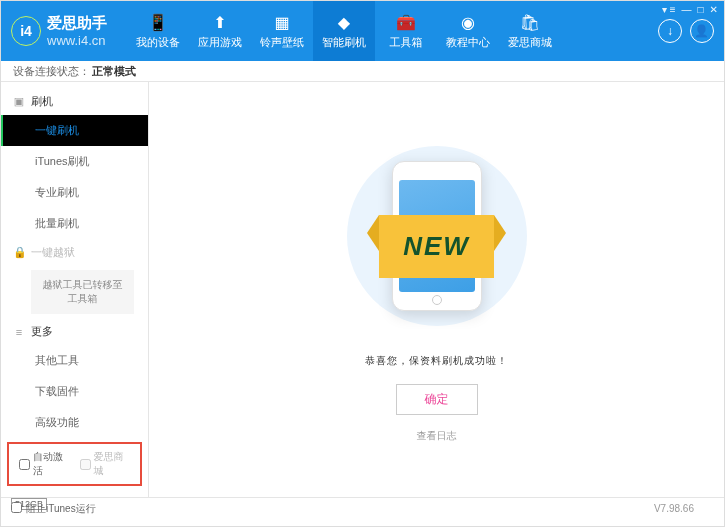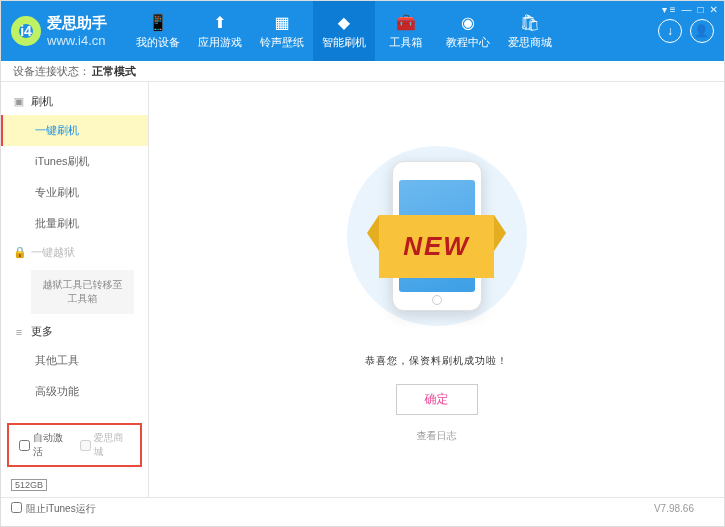--- a/index.html
+++ b/index.html
@@ -1,53 +1,53 @@
 <!DOCTYPE html>
 <html><head>
 <meta charset="utf-8">
 <style>
 *{margin:0;padding:0;box-sizing:border-box;font-family:"Microsoft YaHei",Arial,sans-serif;}
 body{background:#fff;width:725px;height:527px;overflow:hidden;border:1px solid #ddd;}
 .header{background:#1b8fe6;color:#fff;height:60px;display:flex;align-items:center;padding:0 10px;position:relative;}
 .logo-area{display:flex;align-items:center;margin-right:20px;}
-.logo-circle{width:30px;height:30px;border:8px solid #bef264;border-radius:50%;display:flex;align-items:center;justify-content:center;font-weight:bold;font-size:14px;margin-right:6px;}
+.logo-circle{width:30px;height:30px;border:1px solid #bef264;border-radius:50%;display:flex;align-items:center;justify-content:center;font-weight:bold;font-size:14px;margin-right:6px;}
 .logo-text{font-size:15px;font-weight:bold;}
 .logo-url{font-size:13px;opacity:0.8;display:block;}
 .nav{display:flex;flex:1;}
 .nav-item{display:flex;flex-direction:column;align-items:center;justify-content:center;width:62px;height:60px;cursor:pointer;font-size:11px;}
 .nav-item.active{background:#0d7cd4;}
 .nav-icon{width:20px;height:20px;margin-bottom:3px;display:flex;align-items:center;justify-content:center;font-size:16px;}
 .win-controls{position:absolute;top:3px;right:6px;display:flex;gap:6px;font-size:10px;}
 .win-controls span{cursor:pointer;opacity:0.9;}
 .right-icons{display:flex;gap:8px;align-items:center;margin-left:8px;}
 .circle-btn{width:24px;height:24px;border:1.5px solid #fff;border-radius:50%;display:flex;align-items:center;justify-content:center;font-size:12px;cursor:pointer;}
 .status-bar{height:21px;border-bottom:1px solid #e5e5e5;display:flex;align-items:center;padding:0 12px;font-size:11px;color:#666;}
 .status-bold{color:#333;font-weight:bold;margin-left:2px;}
 .body-area{display:flex;height:415px;}
 .sidebar{width:148px;border-right:1px solid #e5e5e5;display:flex;flex-direction:column;padding-top:6px;font-size:11px;}
 .side-header{display:flex;align-items:center;padding:6px 12px;color:#333;font-weight:500;}
 .side-icon{margin-right:6px;color:#999;width:12px;display:inline-block;text-align:center;}
 .side-sub{padding:8px 12px 8px 34px;color:#666;cursor:pointer;}
-.side-sub.active{background:#fef9c3;color:#1b8fe6;border-left:2px solid #ef4444;padding-left:32px;}
+.side-sub.active{background:#000000;color:#1b8fe6;border-left:2px solid #22c55e;padding-left:32px;}
 .side-note{background:#f5f5f5;padding:8px 10px;margin:4px 14px 4px 30px;font-size:10px;color:#888;text-align:center;line-height:1.4;}
 .highlight-box{border:2px solid #e74c3c;padding:6px 10px;margin:4px 6px;}
 .checkbox-row{display:flex;align-items:center;gap:10px;font-size:10px;color:#666;}
 .checkbox-row label{display:flex;align-items:center;gap:3px;cursor:pointer;}
 .device-info{padding:6px 10px;font-size:10px;}
 .device-name{color:#1b8fe6;font-weight:bold;font-size:11px;}
 .device-badge{display:inline-block;border:1px solid #999;padding:0 3px;font-size:9px;color:#666;margin-top:2px;}
 .phone-icon{display:inline-block;width:10px;height:14px;border:1.5px solid #1b8fe6;border-radius:2px;margin-right:4px;vertical-align:middle;position:relative;}
 .phone-icon::after{content:"";position:absolute;bottom:1px;left:50%;transform:translateX(-50%);width:3px;height:1px;background:#1b8fe6;}
 .main{flex:1;display:flex;flex-direction:column;align-items:center;justify-content:center;position:relative;}
 .promo-img{width:200px;height:200px;position:relative;display:flex;align-items:center;justify-content:center;}
 .circle-bg{width:180px;height:180px;background:#eaf4fd;border-radius:50%;position:absolute;}
 .phone-device{width:90px;height:150px;background:#fff;border-radius:12px;position:relative;z-index:2;box-shadow:0 4px 15px rgba(0,0,0,0.15);border:1px solid #e0e0e0;}
 .phone-screen{position:absolute;top:18px;left:6px;right:6px;bottom:18px;background:linear-gradient(160deg,#6db9f0,#3d9fe6);border-radius:3px;}
 .phone-btn{position:absolute;bottom:5px;left:50%;transform:translateX(-50%);width:10px;height:10px;border:1px solid #ccc;border-radius:50%;}
-.new-ribbon{position:absolute;z-index:3;background:#f8c23a;color:#b91c1c;font-weight:bold;font-size:26px;padding:16px 24px;letter-spacing:2px;font-style:italic;transform:translateY(10px);}
+.new-ribbon{position:absolute;z-index:3;background:#f8c23a;color:#14532d;font-weight:bold;font-size:26px;padding:16px 24px;letter-spacing:2px;font-style:italic;transform:translateY(10px);}
 .new-ribbon::before,.new-ribbon::after{content:"";position:absolute;top:0;border-top:18px solid transparent;border-bottom:18px solid transparent;}
 .new-ribbon::before{left:-12px;border-right:12px solid #e5ad20;}
 .new-ribbon::after{right:-12px;border-left:12px solid #e5ad20;}
 .success-text{font-size:10px;color:#333;margin-top:18px;letter-spacing:1px;}
 .confirm-btn{margin-top:16px;padding:6px 28px;border:1px solid #ccc;background:#fff;font-size:12px;color:#ec4899;cursor:pointer;}
 .view-log{margin-top:14px;font-size:10px;color:#999;cursor:pointer;}
 .footer{height:22px;border-top:1px solid #e5e5e5;display:flex;align-items:center;padding:0 10px;font-size:10px;color:#666;}
 .footer-left{display:flex;align-items:center;gap:4px;}
 .footer-right{margin-left:auto;display:flex;gap:14px;}
 .footer-right span{cursor:pointer;}
@@ -125,20 +125,21 @@
     <div class="side-header" style="color:#bbb">
         <span class="side-icon">🔒</span>
         <span>一键越狱</span>
       </div>
     <div class="side-note">越狱工具已转移至工具箱</div>
     <div class="side-header">
         <span class="side-icon">≡</span>
         <span>更多</span>
       </div>
     <div class="side-sub">其他工具</div>
+    <div class="side-sub">下载固件</div>
     <div class="side-sub">高级功能</div>
     <div style="flex:1"></div>
     <div class="highlight-box">
       <div class="checkbox-row">
         <label>
             <input type="checkbox" style="">
             <span>自动激活</span>
           </label>
         <label style="color:#bbb">
             <input type="checkbox" disabled="" style="">

